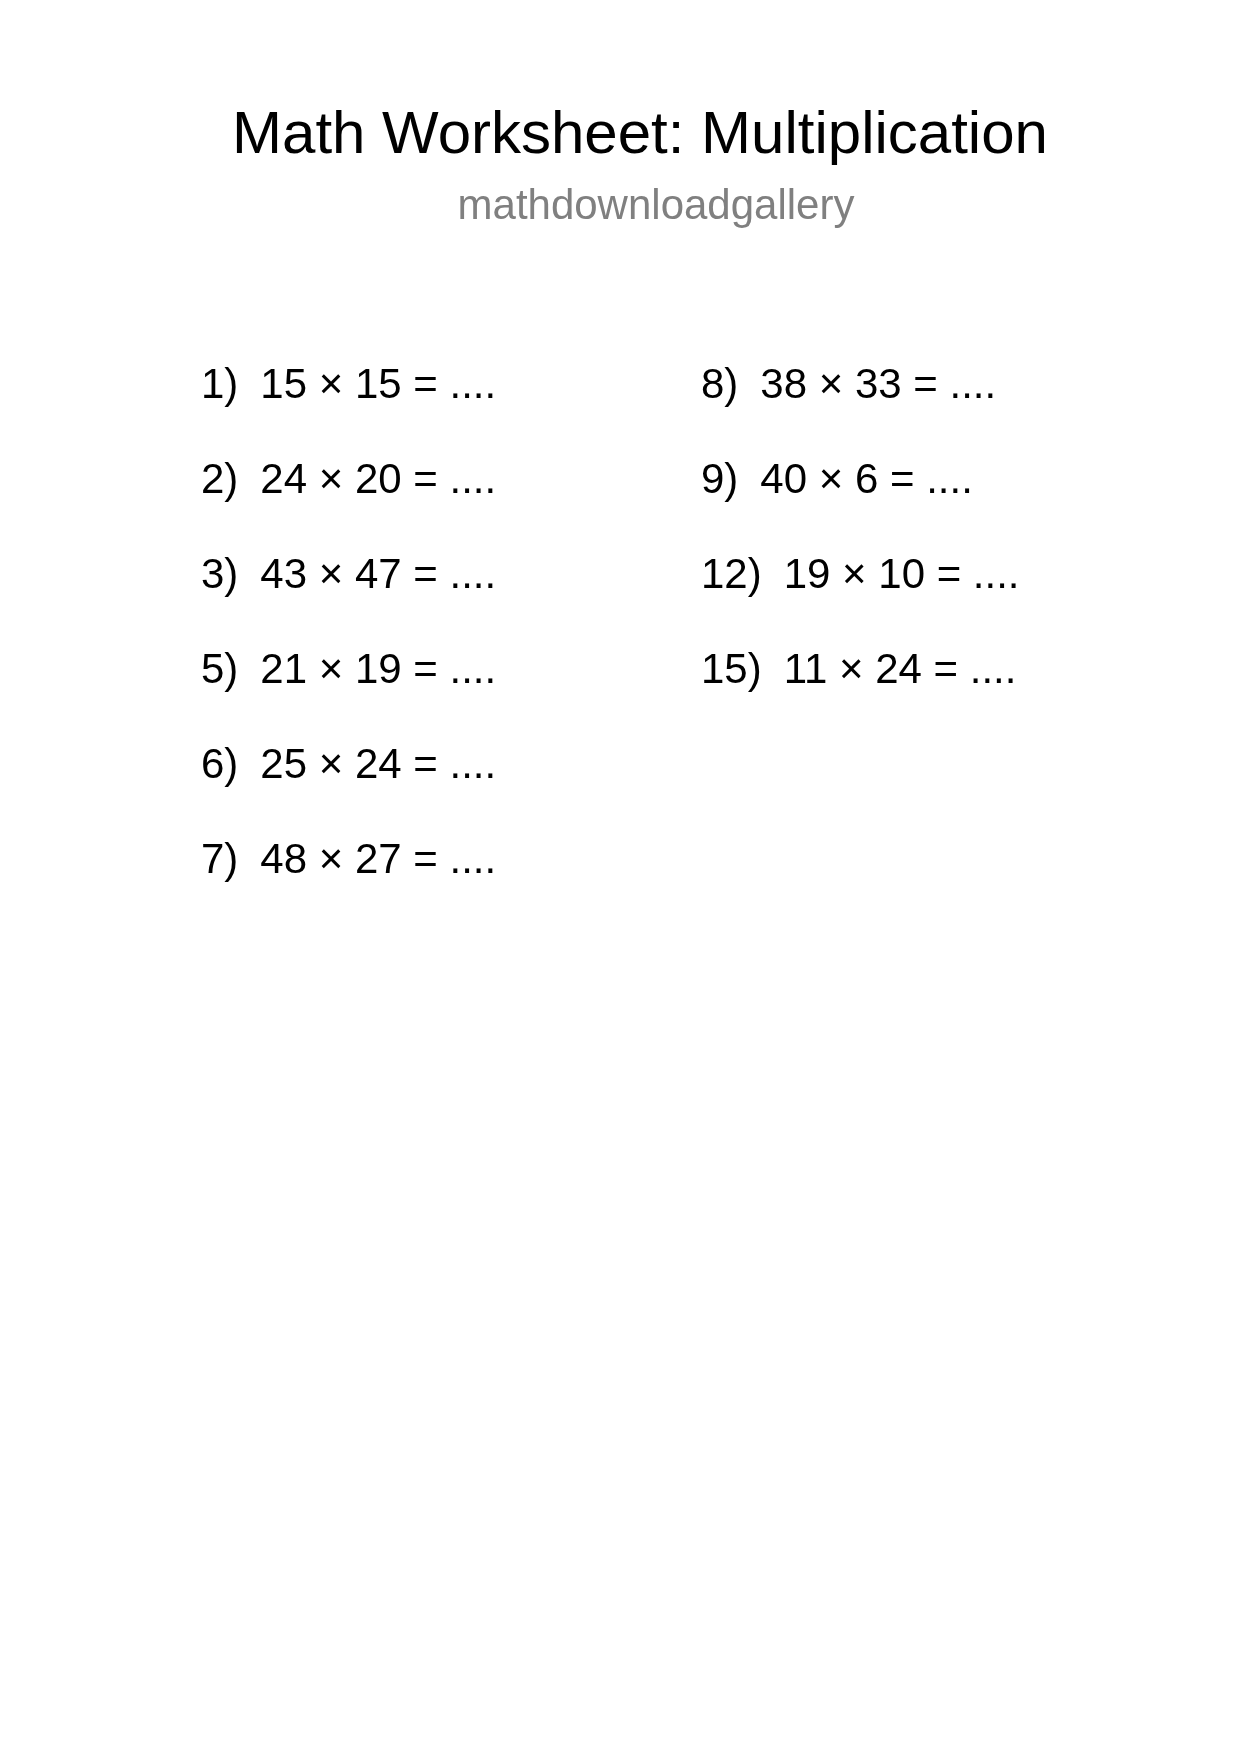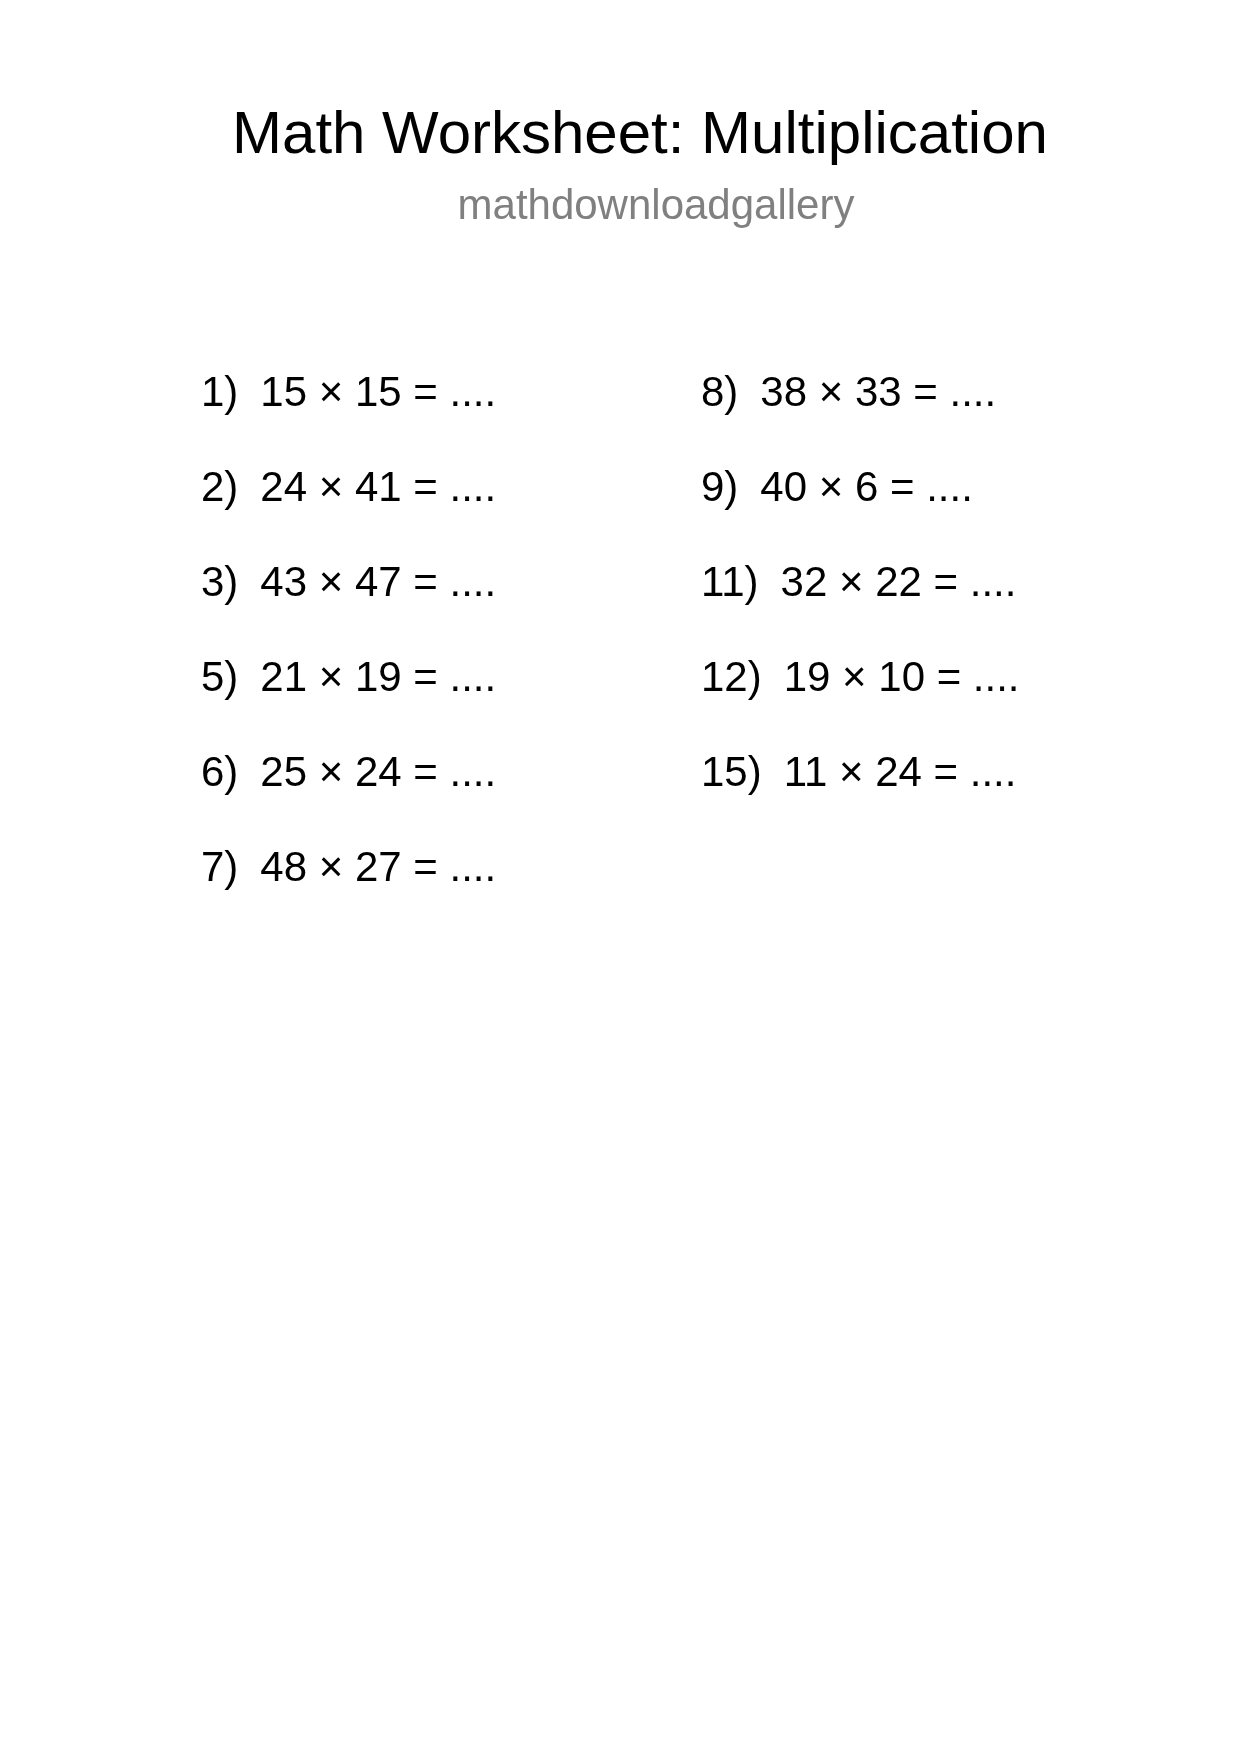--- a/index.html
+++ b/index.html
@@ -38,21 +38,21 @@
       padding-left: 72px;
       box-sizing: border-box;
       text-align: center;
       font-size: 42px;
       line-height: 50px;
       white-space: nowrap;
       color: #808080;
     }
     .column {
       position: absolute;
-      top: 366px;
+      top: 358px;
     }
     .col-left { left: 201px; }
     .col-right { left: 701px; }
     .problem {
       height: 95px;
       font-size: 42px;
       line-height: 52px;
       white-space: nowrap;
     }
     .num {
@@ -65,21 +65,21 @@
 <body>
 
 <h1 class="title">Math Worksheet: Multiplication</h1>
 <div class="subtitle">mathdownloadgallery</div>
 
 <div class="column col-left">
   <div class="problem">
     <span class="num">1)</span><span class="gap"></span><span class="expr">15 × 15 = ....</span>
   </div>
   <div class="problem">
-    <span class="num">2)</span><span class="gap"></span><span class="expr">24 × 41 = ....</span>
+    <span class="num">2)</span><span class="gap"></span><span class="expr">24 × 20 = ....</span>
   </div>
   <div class="problem">
     <span class="num">3)</span><span class="gap"></span><span class="expr">43 × 47 = ....</span>
   </div>
   <div class="problem">
     <span class="num">5)</span><span class="gap"></span><span class="expr">21 × 19 = ....</span>
   </div>
   <div class="problem">
     <span class="num">6)</span><span class="gap"></span><span class="expr">25 × 24 = ....</span>
   </div>
@@ -89,21 +89,18 @@
 </div>
 
 <div class="column col-right">
   <div class="problem">
     <span class="num">8)</span><span class="gap"></span><span class="expr">38 × 33 = ....</span>
   </div>
   <div class="problem">
     <span class="num">9)</span><span class="gap"></span><span class="expr">40 × 6 = ....</span>
   </div>
   <div class="problem">
-    <span class="num">11)</span><span class="gap"></span><span class="expr">32 × 22 = ....</span>
-  </div>
-  <div class="problem">
     <span class="num">12)</span><span class="gap"></span><span class="expr">19 × 10 = ....</span>
   </div>
   <div class="problem">
     <span class="num">15)</span><span class="gap"></span><span class="expr">11 × 24 = ....</span>
   </div>
 </div>
 
 </body></html>

